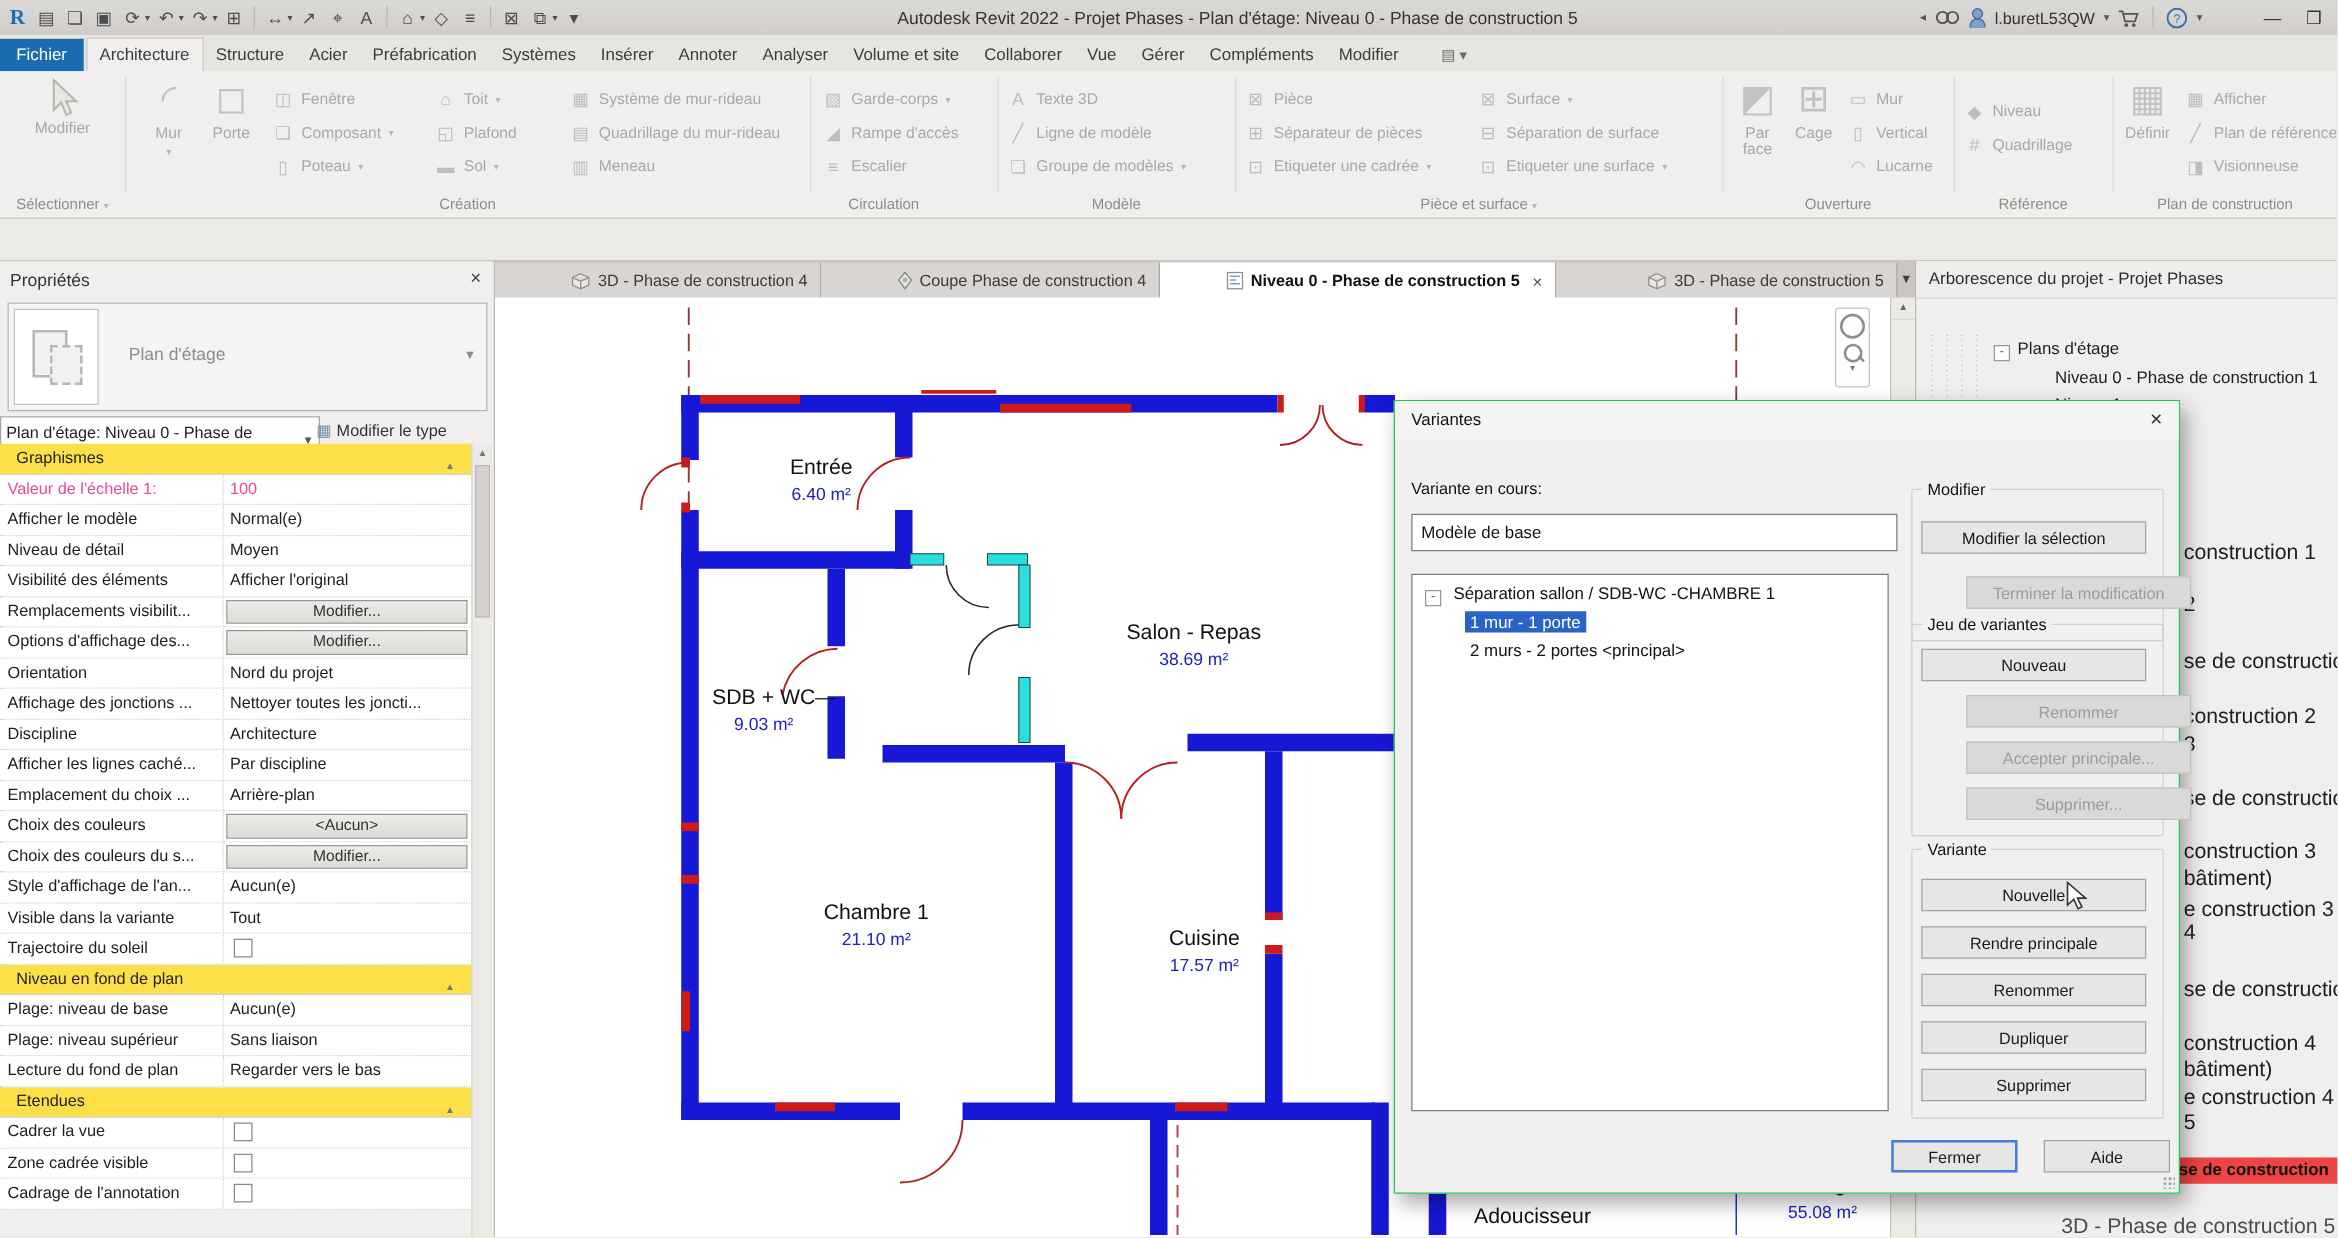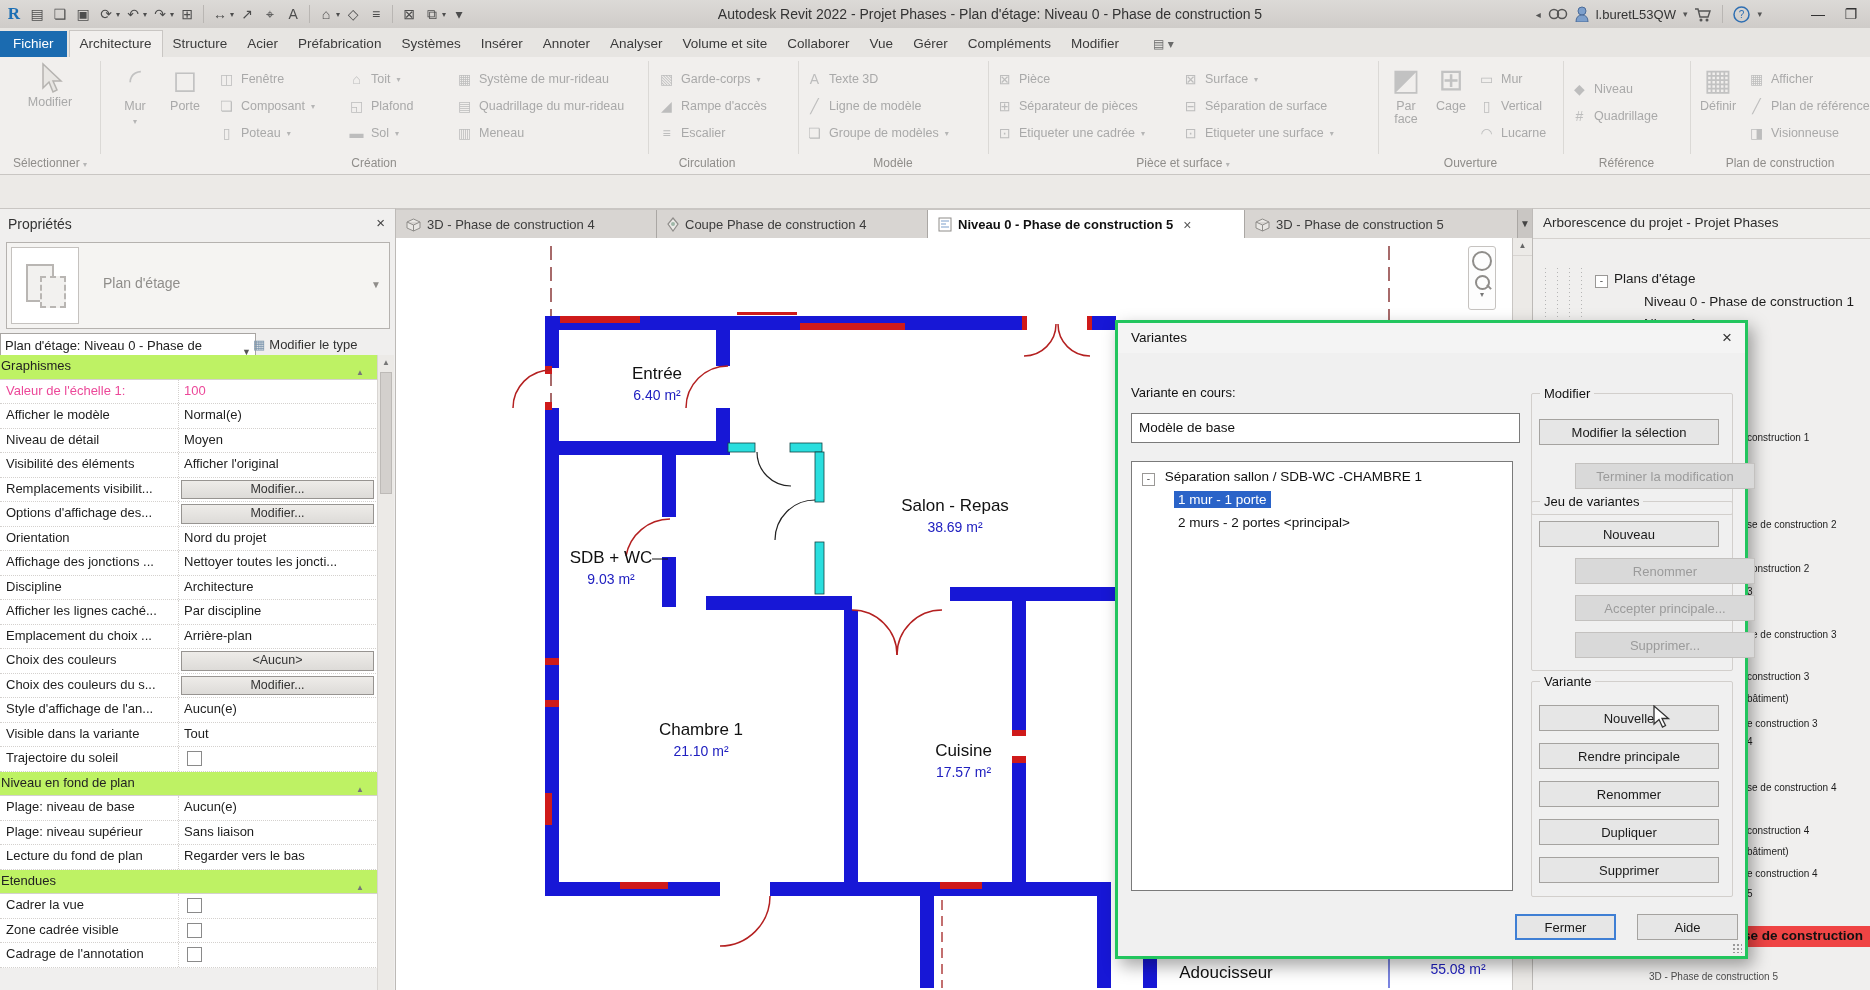--- a/index.html
+++ b/index.html
@@ -46,31 +46,31 @@
   .pselrow{position:absolute;left:0;top:124px;width:395px;height:26px;}
   .pcombo{position:absolute;left:0;top:0;width:250px;height:24px;background:#fff;border:1px solid #a8a5a2;font-size:13px;color:#222;line-height:23px;padding-left:4px;white-space:nowrap;overflow:hidden;}
   .pcombo .dd2{position:absolute;right:4px;top:7px;font-size:9px;color:#555;}
   .ptypebtn{position:absolute;left:253px;top:0;width:140px;height:24px;font-size:13px;color:#333;line-height:23px;}
   .ptypebtn .ic{color:#7c96ae;margin-right:4px;font-size:13px;}
   .ptable{position:absolute;left:0;top:146px;width:378px;}
   .prow{display:grid;grid-template-columns:178px 1fr;height:23.5px;background:#fff;border-bottom:1px dotted #d4d1ce;font-size:13px;color:#1d1d1d;}
   .prow .pl{padding-left:6px;line-height:22px;white-space:nowrap;overflow:hidden;}
   .prow .pv{border-left:1px dotted #d4d1ce;line-height:22px;padding-left:5px;white-space:nowrap;overflow:hidden;position:relative;}
   .prow.dim .pl,.prow.dim .pv{color:#ec4899;}
-  .psec{height:23.5px;background:#bef264;border-bottom:1px solid #d4d1ce;font-size:13px;color:#222;line-height:22px;padding-left:1px;position:relative;}
+  .psec{height:23.5px;background:#fde047;border-bottom:1px solid #d4d1ce;font-size:13px;color:#222;line-height:22px;padding-left:13px;position:relative;}
   .psec .car{position:absolute;right:14px;top:7px;font-size:8px;color:#777;}
   .pbtn{position:absolute;left:2px;top:2px;right:4px;bottom:2px;background:linear-gradient(#eeece9,#dddbd8);border:1px solid #979491;text-align:center;line-height:17px;font-size:12.5px;color:#333;}
   .pedit{position:absolute;left:1px;top:1px;right:2px;bottom:1px;background:#fff;border:1px solid #6e6e6e;line-height:19px;padding-left:4px;}
   .pchk{width:13px;height:13px;border:1px solid #8a8a8a;background:#fff;margin-top:4px;margin-left:3px;}
   .pscroll{position:absolute;right:1px;top:146px;bottom:0;width:16px;background:#eceae7;border-left:1px solid #d8d5d2;}
   .pscroll .up{height:16px;text-align:center;font-size:8px;color:#777;line-height:16px;}
   .pscroll .thumb{margin:1px 2px;height:120px;background:#d3d0cd;border:1px solid #bdbab7;}
   
   .vtabs{position:absolute;left:396px;top:208px;width:1136px;height:30px;background:#c9c6c3;display:flex;border-top:1px solid #c9c6c3;}
-  .vtab{height:29px;margin-top:1px;background:#d8d5d2;border-right:1px solid #aaa7a4;display:flex;align-items:center;gap:6px;padding:0 10px;font-size:13px;color:#3c3c3c;white-space:nowrap;overflow:hidden;}
+  .vtab{height:29px;margin-top:1px;background:#d8d5d2;border-right:1px solid #aaa7a4;display:flex;align-items:center;gap:6px;padding:0 10px;font-size:13px;color:#3c3c3c;white-space:nowrap;overflow:hidden;justify-content:flex-end;}
   .vtab.active{background:#fff;font-weight:bold;color:#111;}
   .vtab .x{font-weight:normal;color:#555;font-size:14px;margin-left:4px;}
   .vtabdd{position:absolute;right:2px;top:9px;font-size:10px;color:#444;}
   
   .canvas{position:absolute;left:396px;top:238px;width:1116px;height:752px;background:#fff;overflow:hidden;}
   .roomlbl{position:absolute;text-align:center;color:#111;}
   .roomlbl .nm{font-size:17px;white-space:nowrap;}
   .roomlbl .ar{font-size:14px;color:#2020c0;margin-top:3px;white-space:nowrap;}
   .navbar{position:absolute;left:1072px;top:8px;width:26px;height:62px;background:#fdfdfd;border:1px solid #c6c3c0;border-radius:3px;}
   .navbar .wheel{width:16px;height:16px;border:2px solid #8f8d8a;border-radius:50%;margin:4px auto 2px auto;}
@@ -79,25 +79,25 @@
   .navbar .dd3{text-align:center;font-size:8px;color:#777;}
   .cscroll{position:absolute;left:1512px;top:238px;width:19px;bottom:0;background:#eceae7;border-left:1px solid #c9c6c3;}
   .cscroll .up{height:17px;text-align:center;font-size:8px;color:#666;line-height:16px;border-bottom:1px solid #d8d5d2;}
   
   .browser{position:absolute;left:1532px;top:208px;right:0;bottom:0;background:#f0efee;border-left:1px solid #bdbab7;border-top:1px solid #c9c6c3;}
   .bhead{position:absolute;left:0;top:0;right:0;height:29px;border-bottom:1px solid #d4d1ce;font-size:13.5px;color:#2d2d2d;line-height:28px;padding-left:10px;background:#efeeec;white-space:nowrap;overflow:hidden;}
   .btree{position:absolute;left:0;top:29px;right:0;bottom:0;font-size:13.5px;color:#1d1d1d;}
   .trow{position:absolute;white-space:nowrap;}
   .expbox{display:inline-block;width:11px;height:11px;border:1px solid #9a9896;background:#fff;font-size:10px;line-height:9px;text-align:center;color:#555;margin-right:6px;vertical-align:-1px;}
   .guide{position:absolute;top:30px;height:86px;width:1px;background-image:linear-gradient(#b5b5b5 30%,transparent 0);background-size:1px 4px;}
-  .frag{position:absolute;left:214px;font-size:10px;color:#1d1d1d;white-space:nowrap;}
+  .frag{position:absolute;left:214px;font-size:17px;color:#1d1d1d;white-space:nowrap;}
   .fragsel{position:absolute;left:206px;width:132px;height:21px;background:#ef4444;}
   .fragsel span{font-weight:bold;color:#111;font-size:13.5px;padding-left:4px;line-height:20px;display:inline-block;white-space:nowrap;}
   
-  .dialog{position:absolute;left:1115px;top:320px;width:627px;height:633px;background:#f0f0f0;border:3px solid #22c55e;box-shadow:5px 7px 16px rgba(0,0,0,.35);z-index:10;}
+  .dialog{position:absolute;left:1115px;top:320px;width:627px;height:633px;background:#f0f0f0;border:1px solid #22c55e;box-shadow:5px 7px 16px rgba(0,0,0,.35);z-index:10;}
   .dtitle{position:absolute;left:0;top:0;right:0;height:30px;background:#f4f4f4;}
   .dtitle .t{position:absolute;left:13px;top:7px;font-size:13.5px;color:#111;}
   .dtitle .x{position:absolute;right:13px;top:5px;font-size:17px;color:#333;}
   .dlab{position:absolute;font-size:13px;color:#111;}
   .dinput{position:absolute;left:13px;top:90px;width:380px;height:28px;background:#fff;border:1px solid #7a7a7a;font-size:13.5px;color:#111;line-height:27px;padding-left:7px;}
   .dtree{position:absolute;left:13px;top:138px;width:380px;height:428px;background:#fff;border:1px solid #7a7a7a;font-size:13.5px;color:#111;}
   .dtrow{position:absolute;white-space:nowrap;}
   .dsel{background:#2a63c8;color:#fff;padding:1px 4px;}
   .group{position:absolute;border:1px solid #d2cfcc;border-radius:2px;}
   .group .gl{position:absolute;left:8px;top:-8px;background:#f0f0f0;padding:0 4px;font-size:13px;color:#111;}

